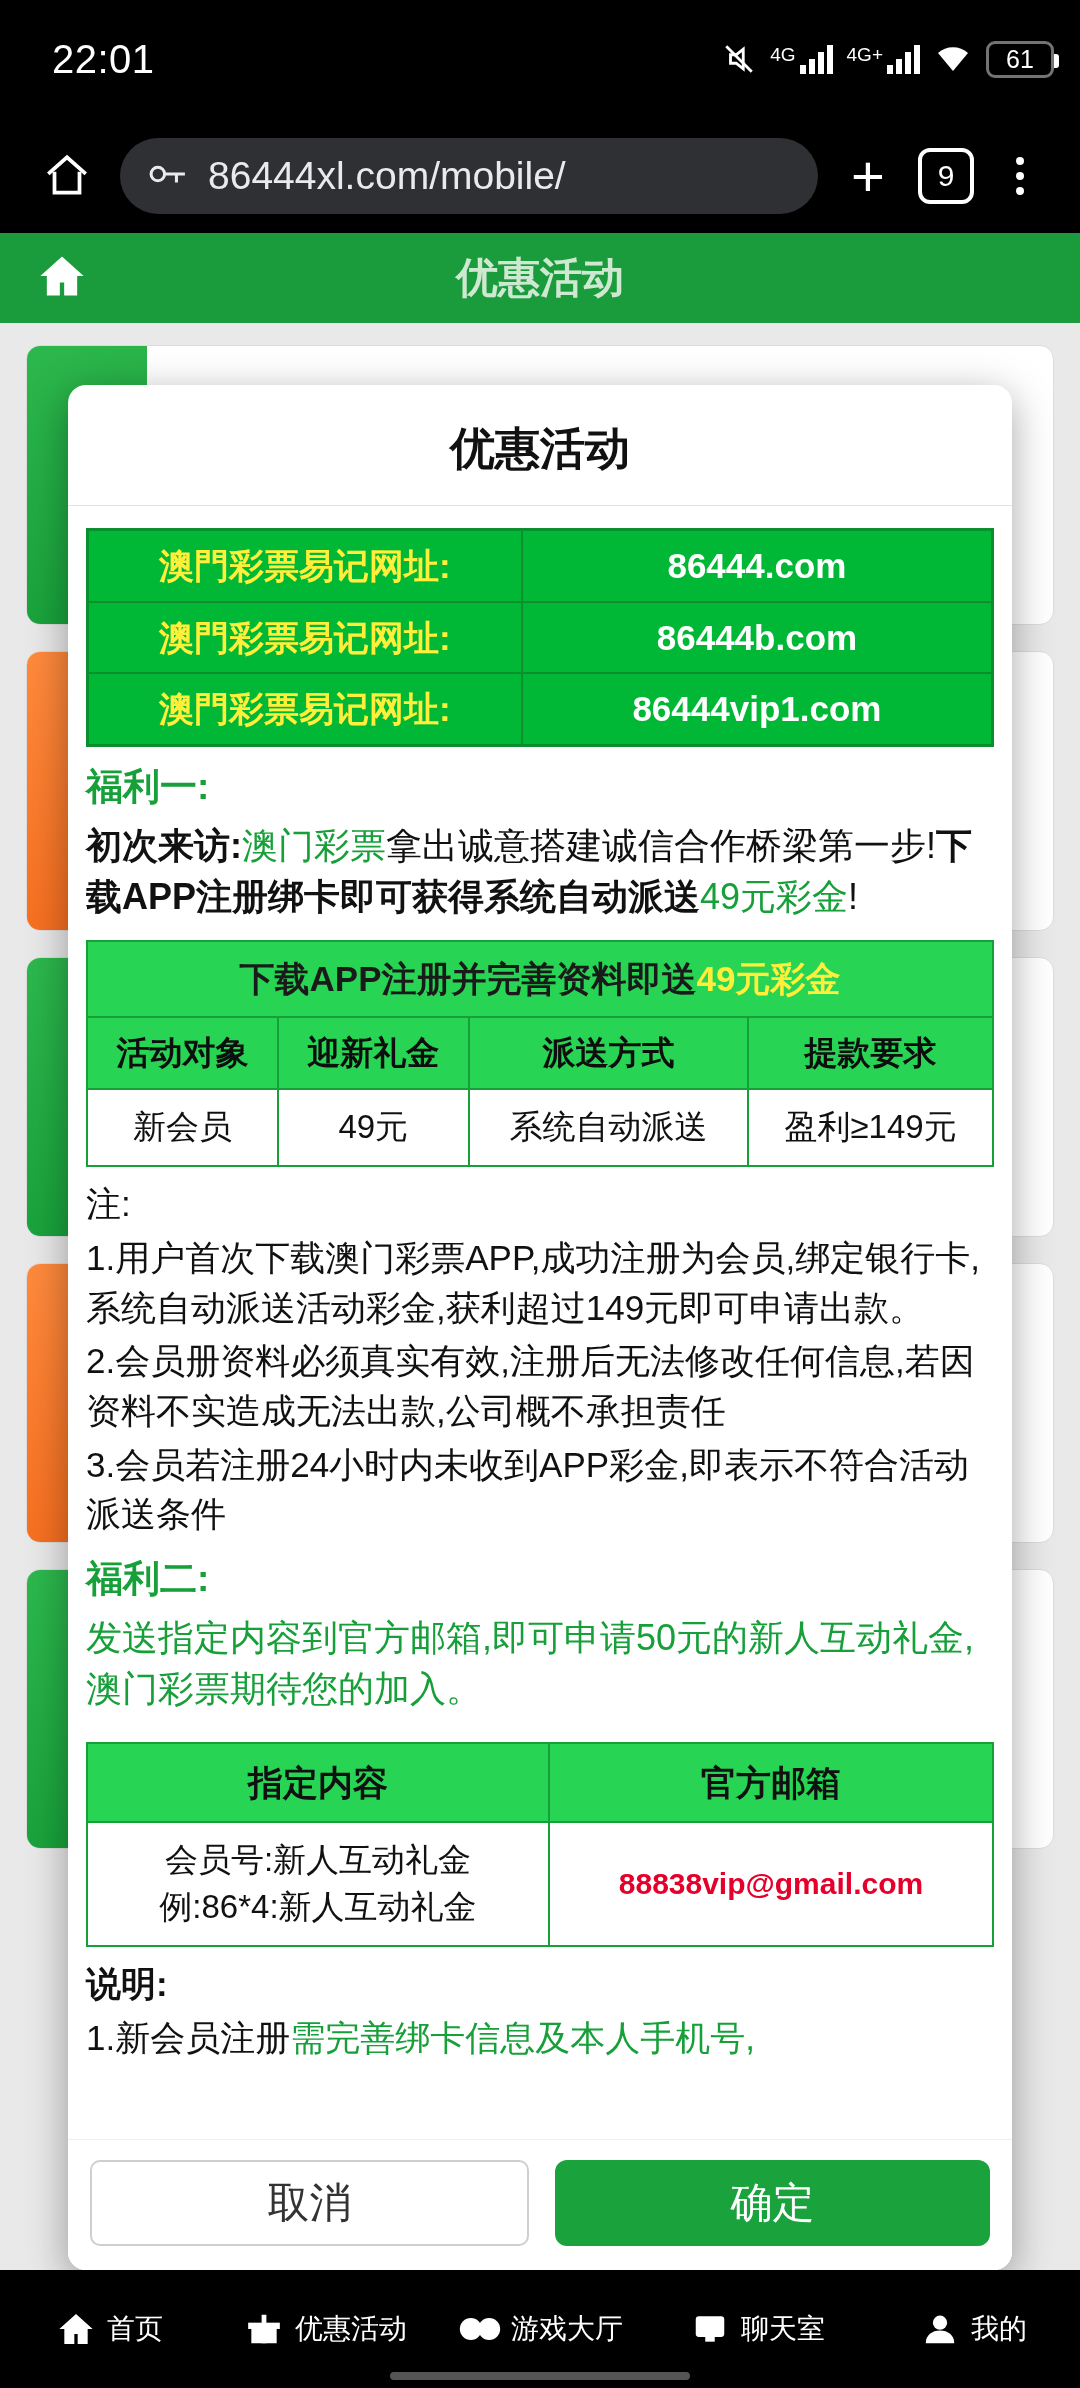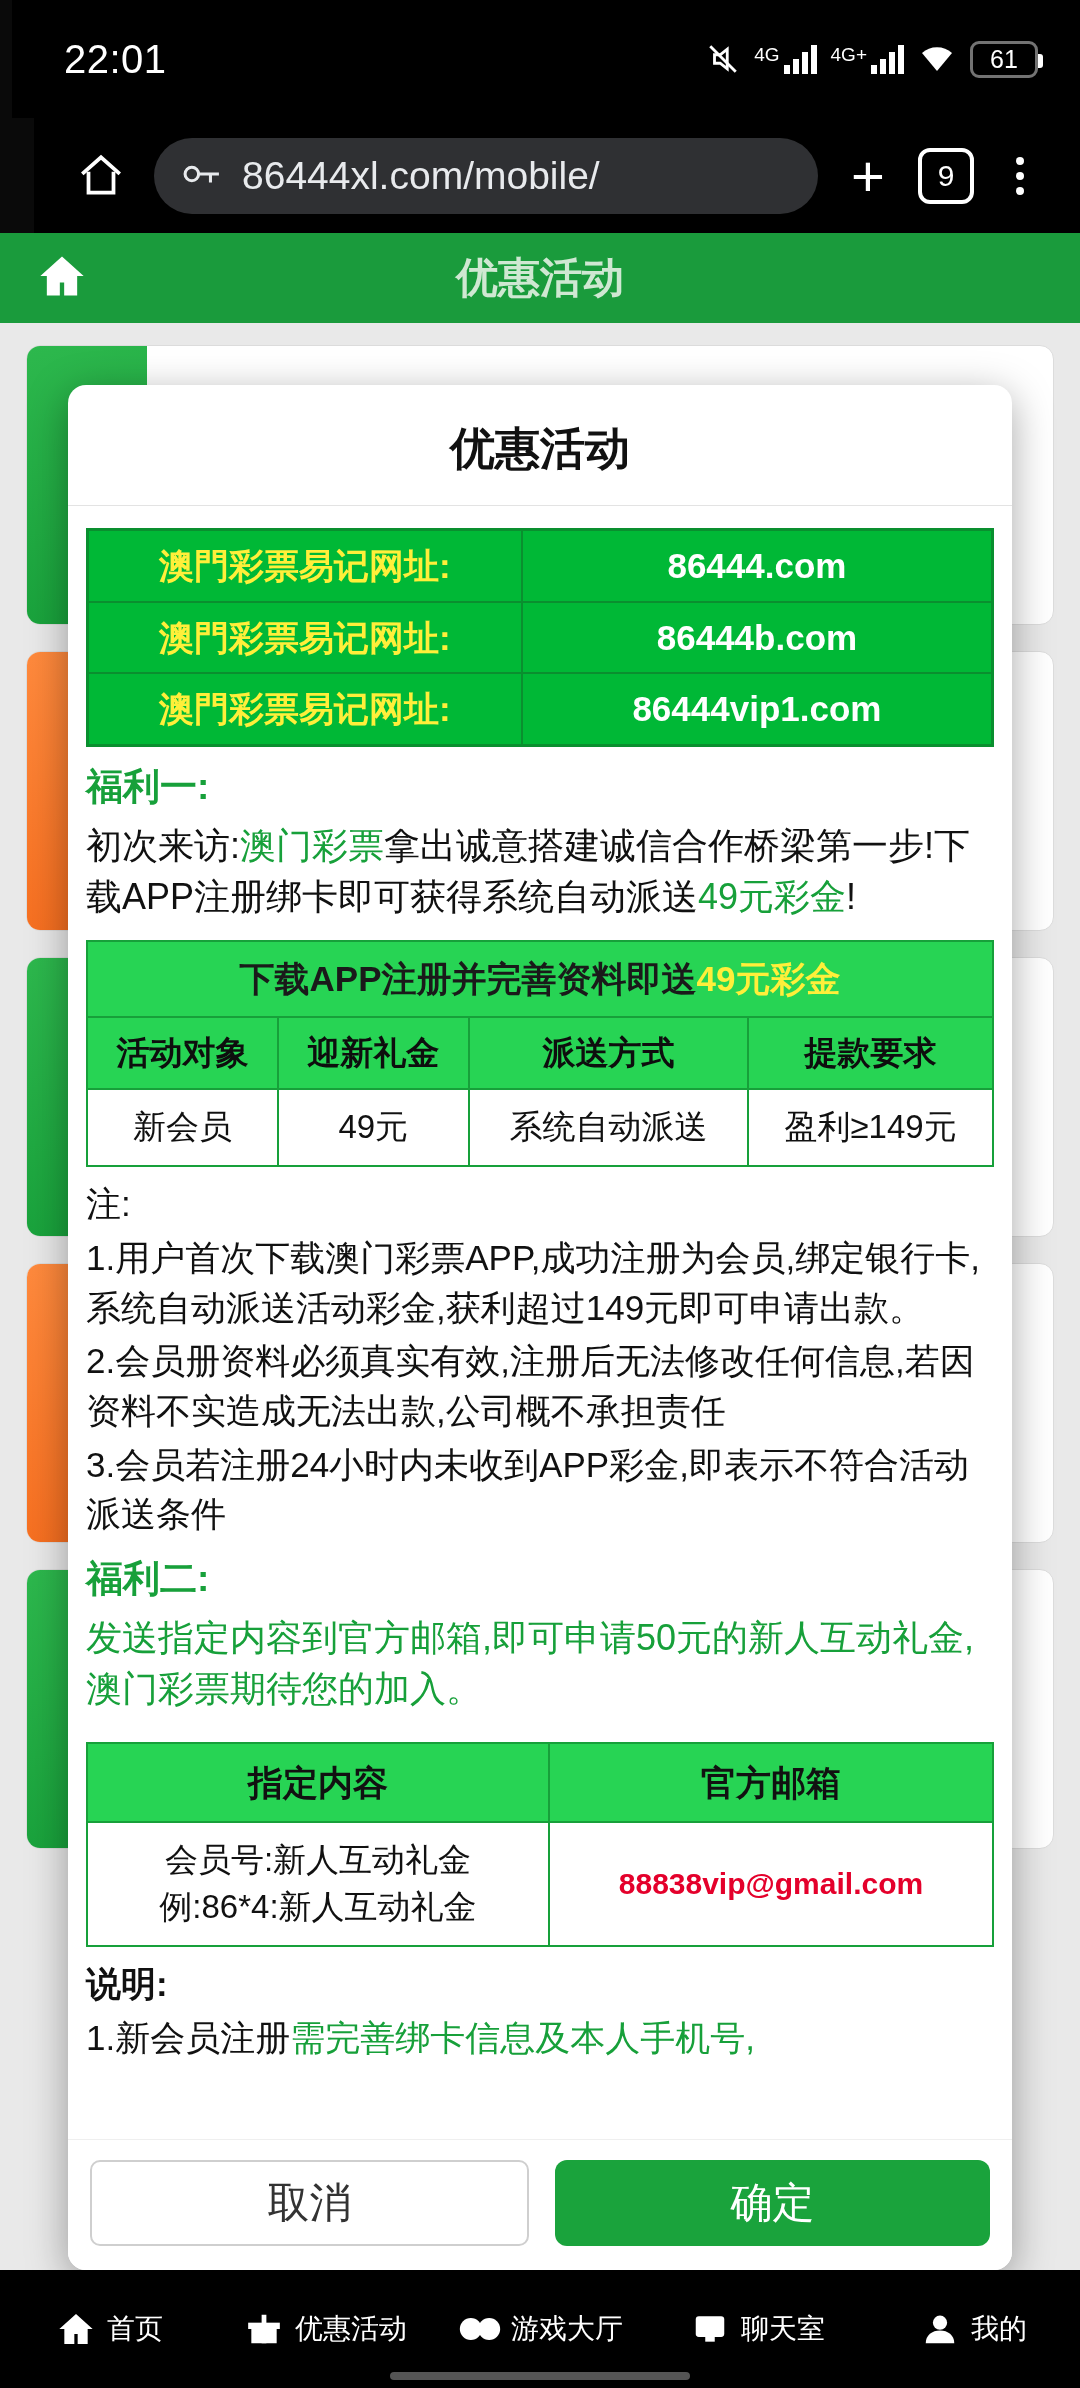--- a/index.html
+++ b/index.html
@@ -15,23 +15,22 @@
     background: #0a0a0a;
   }
 
   
   .status-bar {
     height: 118px;
     background: #000;
     display: flex;
     align-items: center;
     justify-content: space-between;
-    padding: 0 42px 0 52px;
+    padding: 0 26px 0 52px;
     color: #fff;
-    margin-left: 12px;
   }
   .status-time { font-size: 40px; letter-spacing: .5px; }
   .status-icons { display: flex; align-items: center; gap: 14px; }
   .ic { display: inline-flex; align-items: flex-end; }
   .bars { display: flex; align-items: flex-end; gap: 3px; height: 30px; }
   .bars i { width: 6px; background: #fff; display: block; }
   .bars i:nth-child(1) { height: 9px; }
   .bars i:nth-child(2) { height: 15px; }
   .bars i:nth-child(3) { height: 22px; }
   .bars i:nth-child(4) { height: 29px; }
@@ -48,21 +47,20 @@
     width: 5px; height: 14px; background: #fff; border-radius: 0 3px 3px 0;
   }
 
   
   .browser-bar {
     height: 115px;
     background: #000;
     display: flex; align-items: center;
     padding: 0 34px;
     gap: 20px;
-    margin-left: 34px;
   }
   .home-btn { width: 66px; height: 66px; display: flex; align-items: center; justify-content: center; }
   .omnibox {
     flex: 1;
     height: 76px;
     background: #2f3033;
     border-radius: 38px;
     display: flex; align-items: center;
     padding: 0 26px;
     gap: 18px;
@@ -152,21 +150,21 @@
     padding: 10px 6px;
     text-align: center;
     font-weight: bold;
     font-size: 35px;
   }
   .url-table td.label { color: #ffef3a; width: 48%; }
   .url-table td.val { color: #ffffff; }
 
   .sec-title { color: #17a03a; font-weight: bold; font-size: 37px; margin: 14px 0 6px; }
   .para { font-size: 36px; margin-bottom: 8px; }
-  .para b { font-weight: normal; }
+  .para b { font-weight: bold; }
   .g { color: #17a03a; }
   .bold { font-weight: bold; }
 
   .promo-banner {
     background: #27d454;
     text-align: center;
     font-weight: bold;
     font-size: 35px;
     color: #1a1a1a;
     padding: 12px 0;

